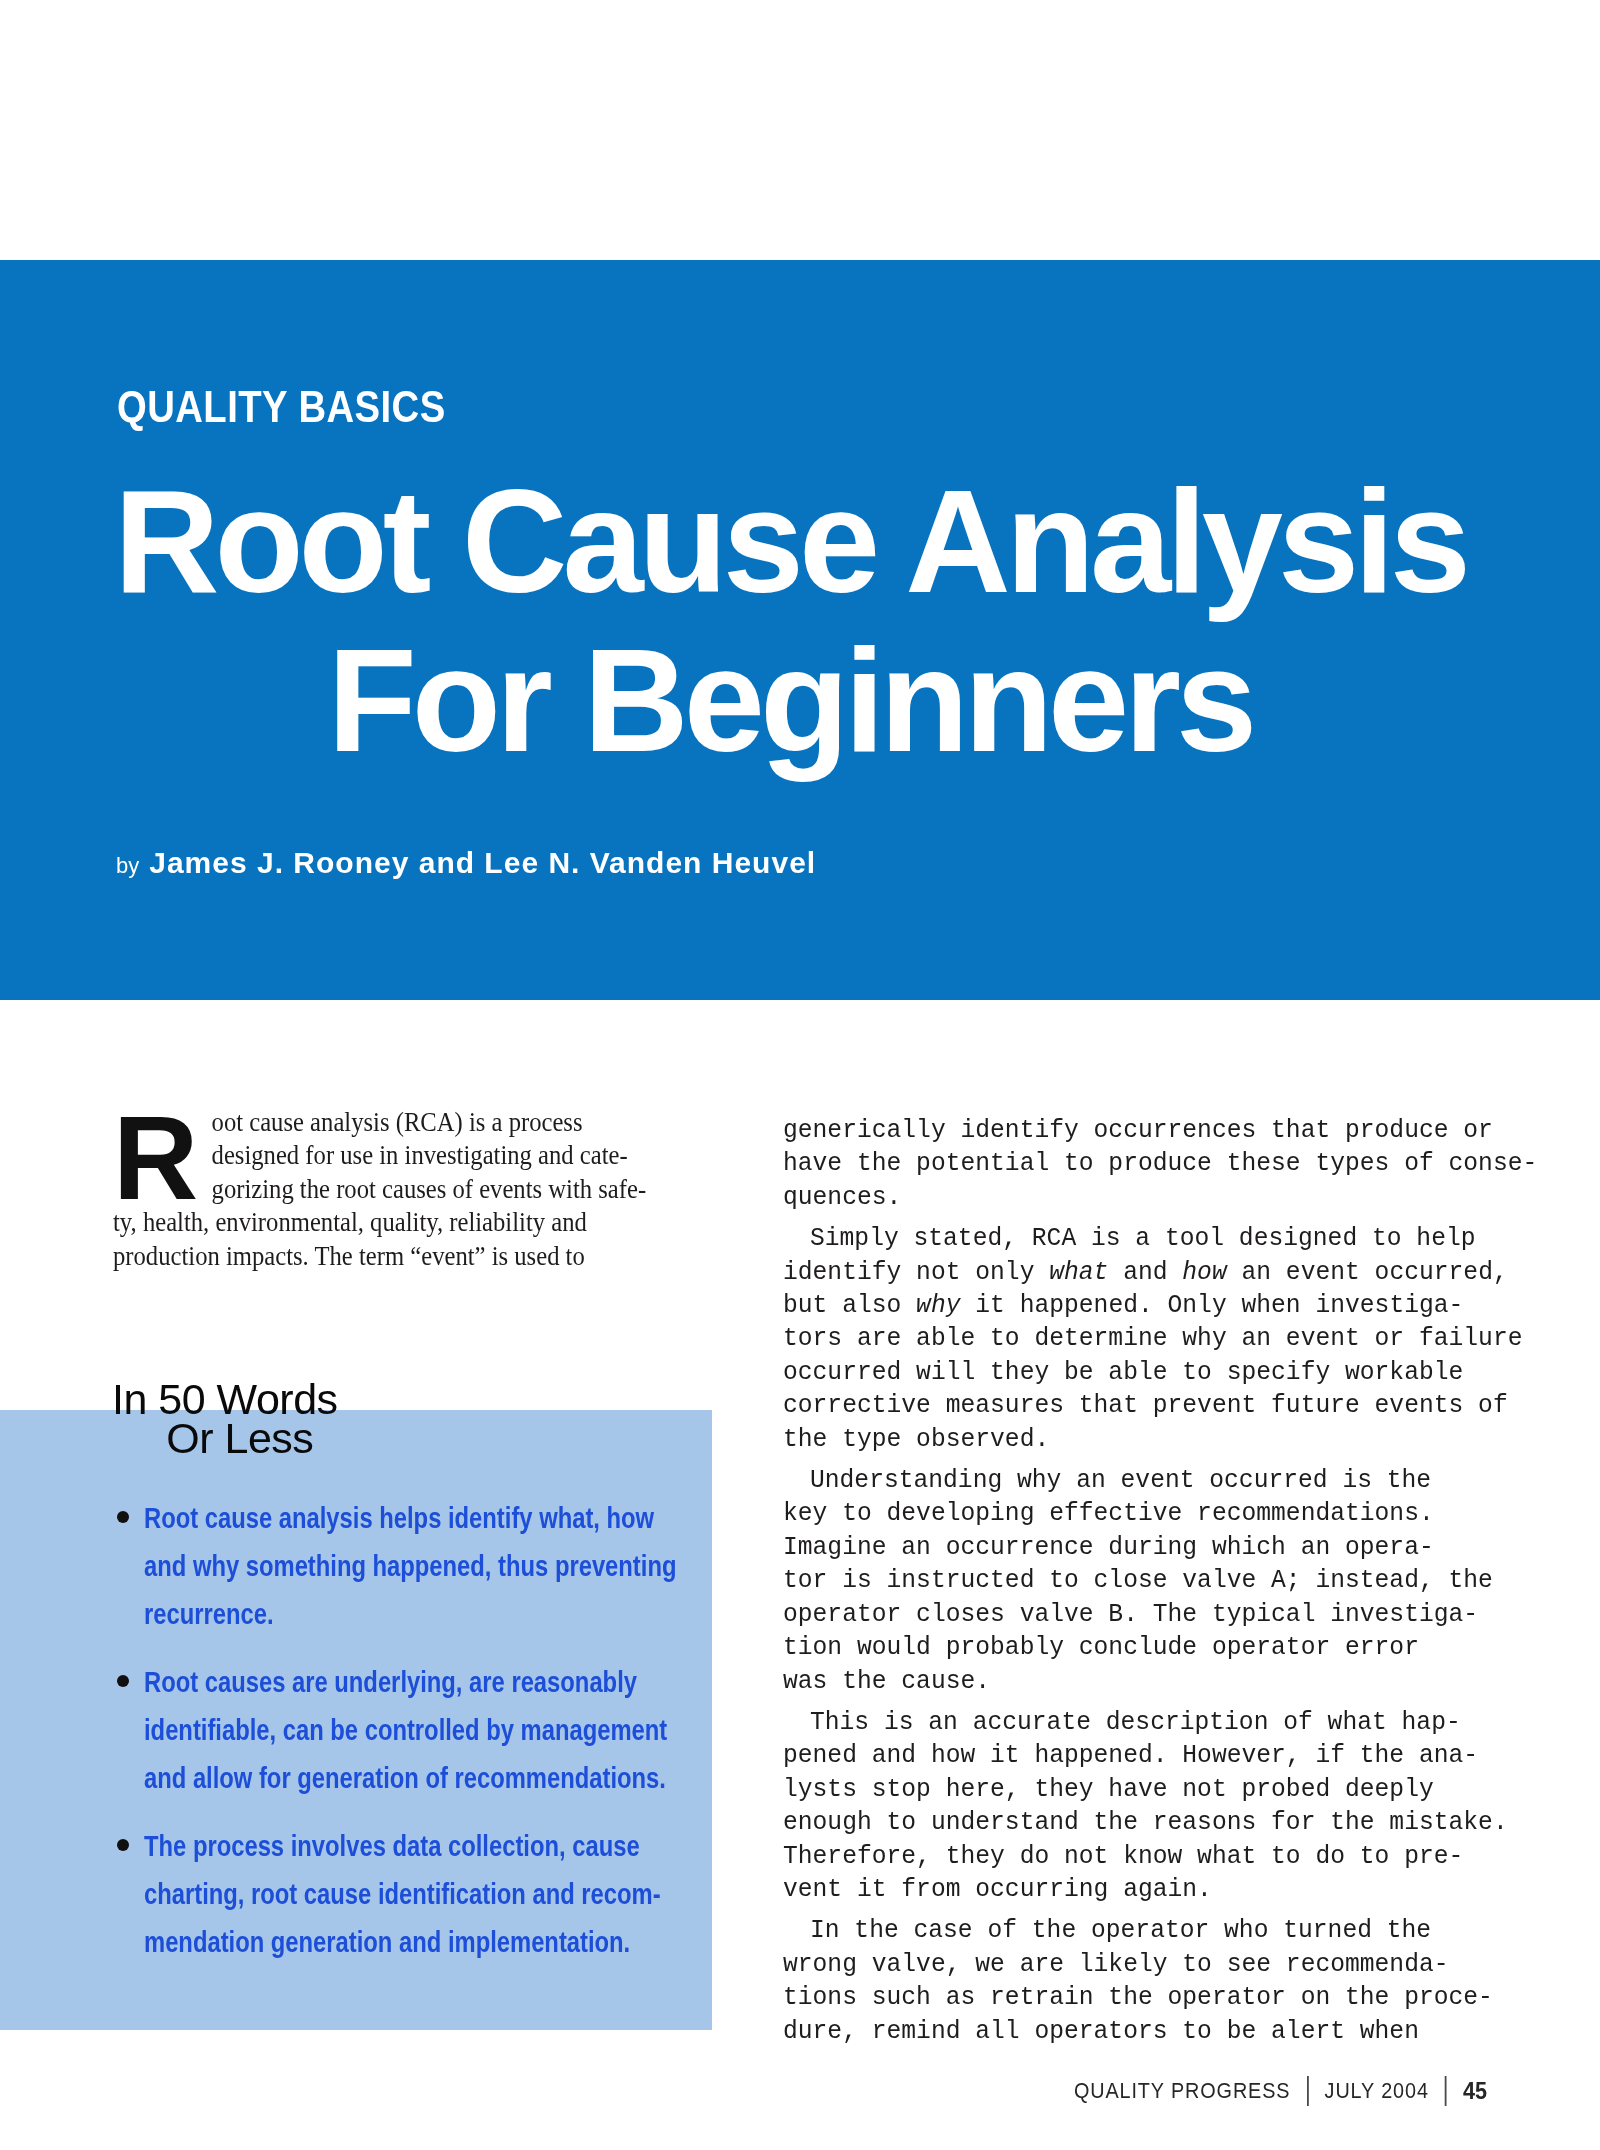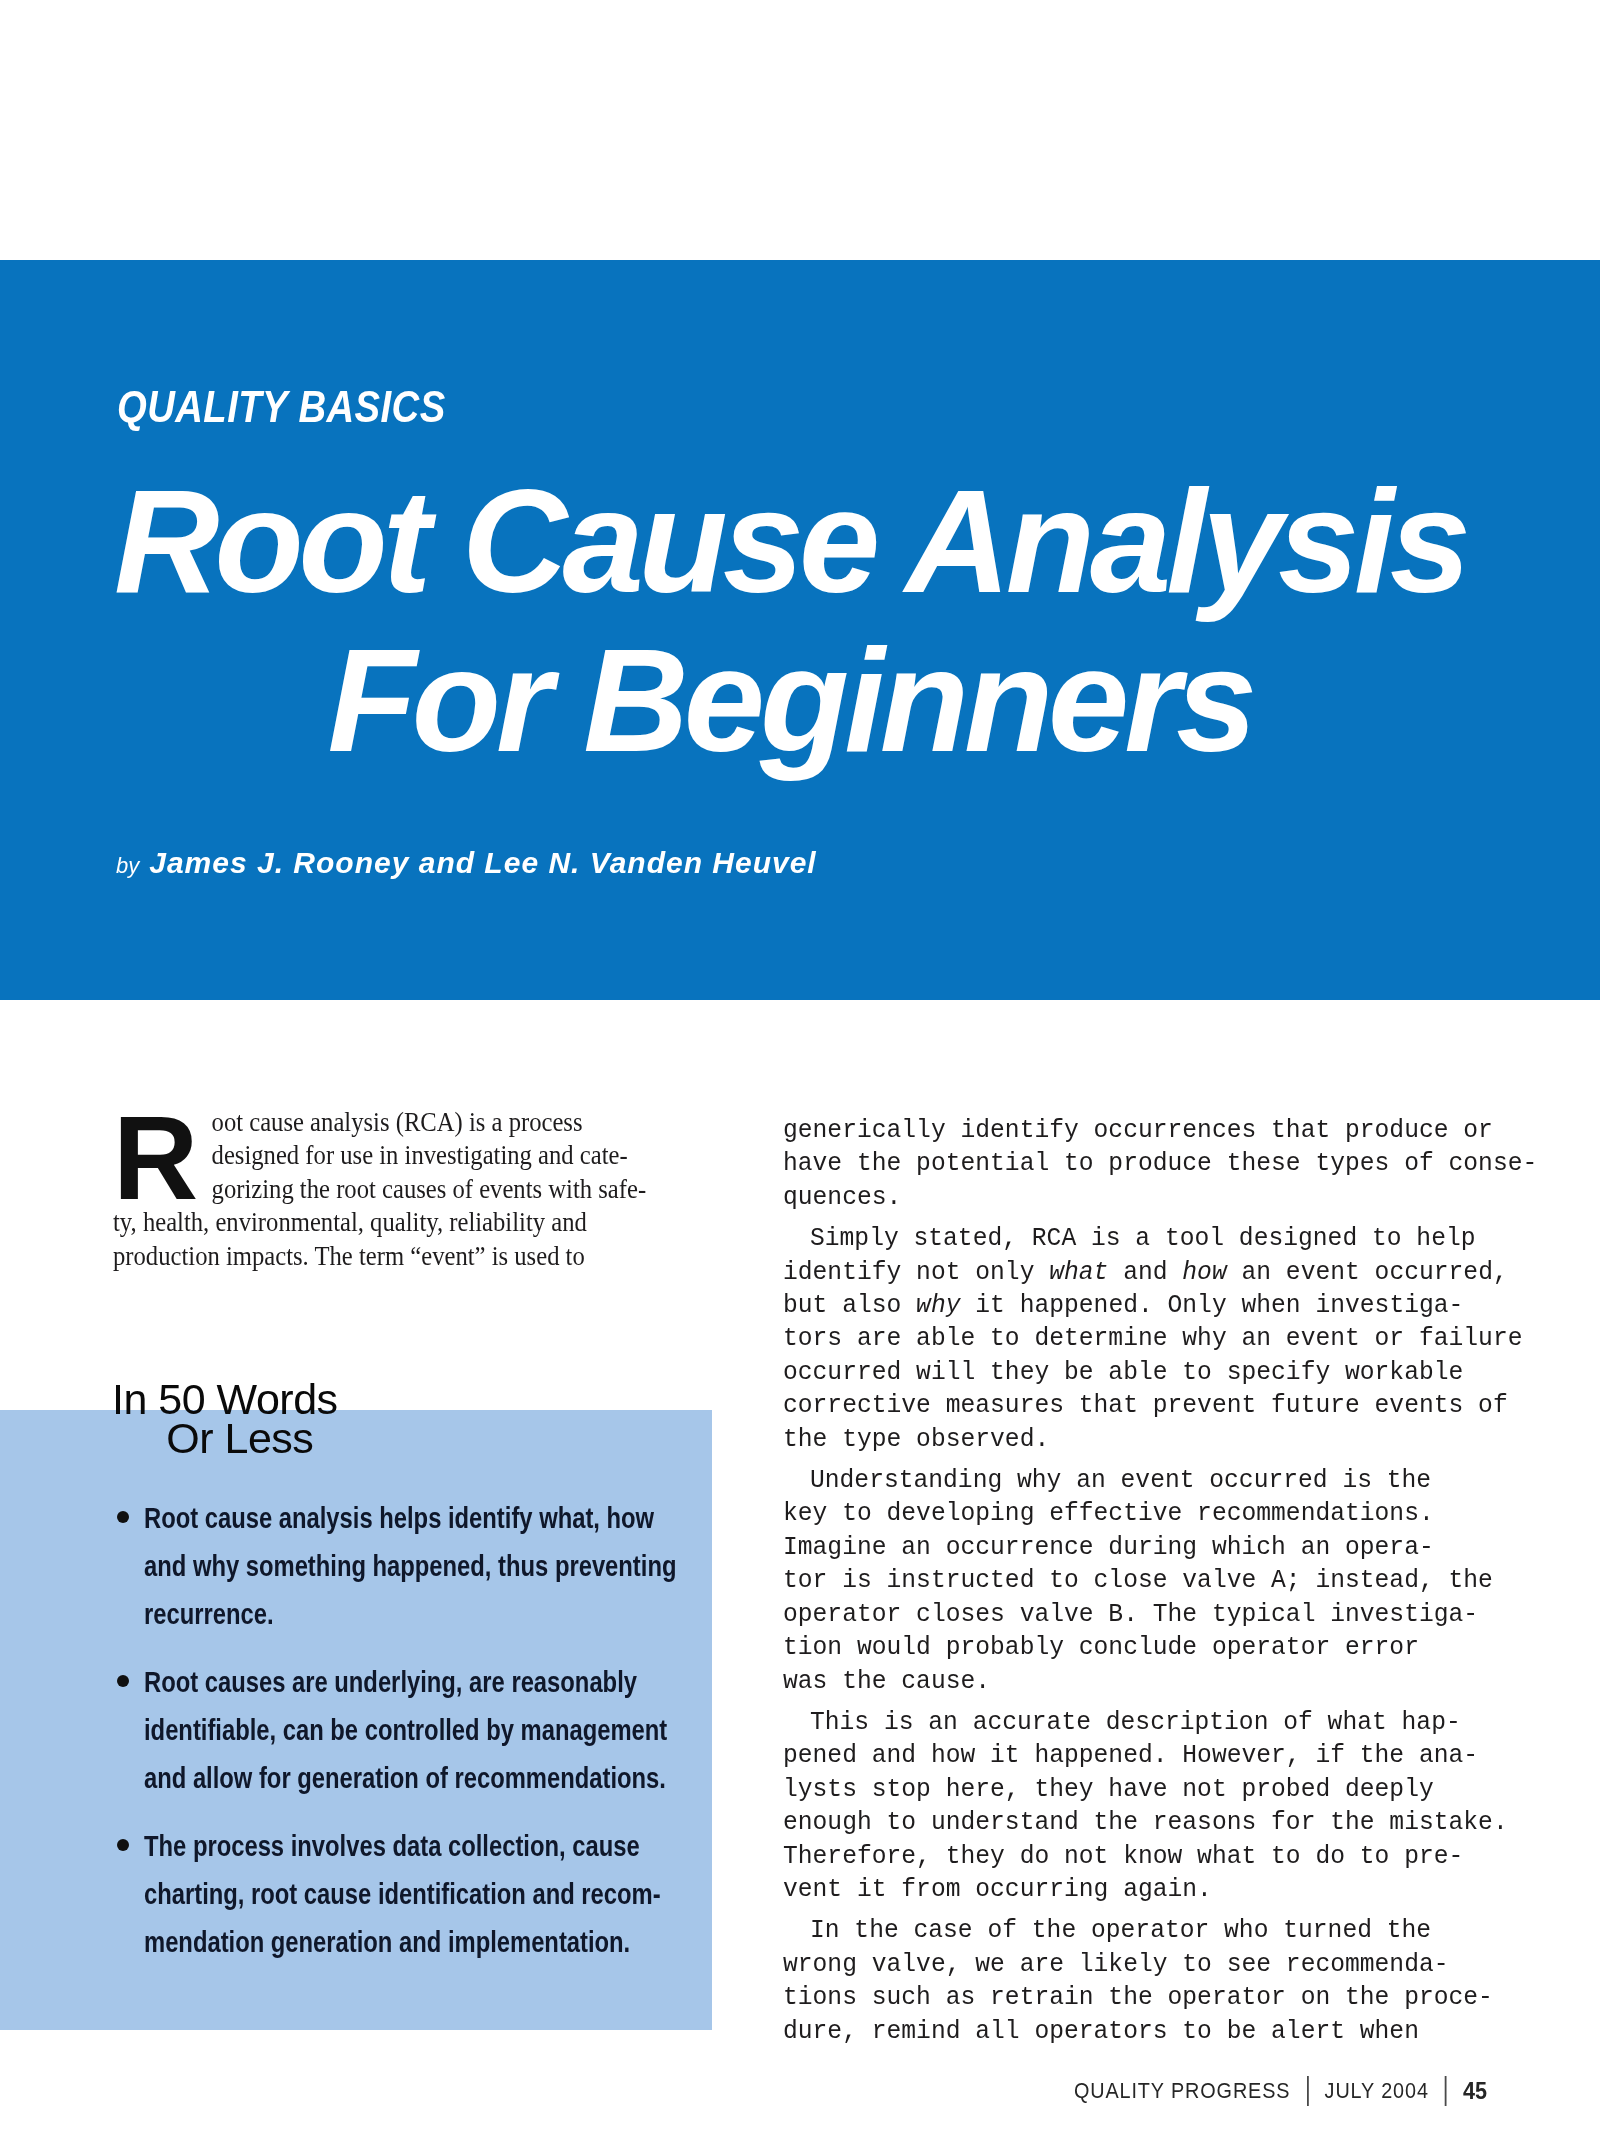--- a/index.html
+++ b/index.html
@@ -1,21 +1,21 @@
 <!DOCTYPE html>
 <html><head>
 <meta charset="utf-8">
 <style>
   html,body{margin:0;padding:0;background:#ffffff;}
   .page{
     position:relative;width:1600px;height:2150px;background:#ffffff;
     overflow:hidden;font-family:"Liberation Sans",sans-serif;
   }
   
-  .hero{position:absolute;left:0;top:260px;width:1600px;height:740px;background:#0873BE;font-style:italic;}
+  .hero{position:absolute;left:0;top:260px;width:1600px;height:740px;background:#0873BE;}
   .kicker{
     position:absolute;left:117px;top:122px;color:#ffffff;font-weight:700;
     font-size:44px;letter-spacing:.5px;transform:scaleX(.87);transform-origin:0 0;white-space:nowrap;
   }
   .title{
     position:absolute;left:114px;top:202px;margin:0;color:#ffffff;font-weight:700;
     font-size:146px;line-height:159px;letter-spacing:-5px;text-align:center;
   }
   .title span{display:block;white-space:nowrap;}
   .byline{position:absolute;left:116px;top:586px;color:#ffffff;white-space:nowrap;}
@@ -41,21 +41,21 @@
   
   .in50{
     position:absolute;left:112px;top:1380px;margin:0;z-index:2;
     font-weight:400;font-size:43px;line-height:39px;letter-spacing:-.5px;color:#0a0a0a;
   }
   .in50 .l2{display:block;padding-left:30px;text-align:center;}
   .bluebox{position:absolute;left:0;top:1410px;width:712px;height:620px;background:#A6C6E9;z-index:1;}
   ul.bullets{list-style:none;margin:0;padding:84px 20px 0 117px;}
   ul.bullets li{
     position:relative;padding-left:27px;margin:0 0 20px 0;
-    font-weight:700;font-size:29px;line-height:48px;color:#0f172a;
+    font-weight:700;font-size:29px;line-height:48px;color:#1d4ed8;
   }
   .b-line{white-space:nowrap;transform:scaleX(.82);transform-origin:0 50%;}
   .dot{position:absolute;left:0;top:17px;width:12px;height:12px;border-radius:50%;background:#101010;}
 
   
   .pagefooter{
     position:absolute;top:2076px;right:113px;display:flex;align-items:center;gap:18px;
     font-size:22px;letter-spacing:1px;color:#262626;
     transform:scaleX(.9);transform-origin:100% 50%;white-space:nowrap;
   }

